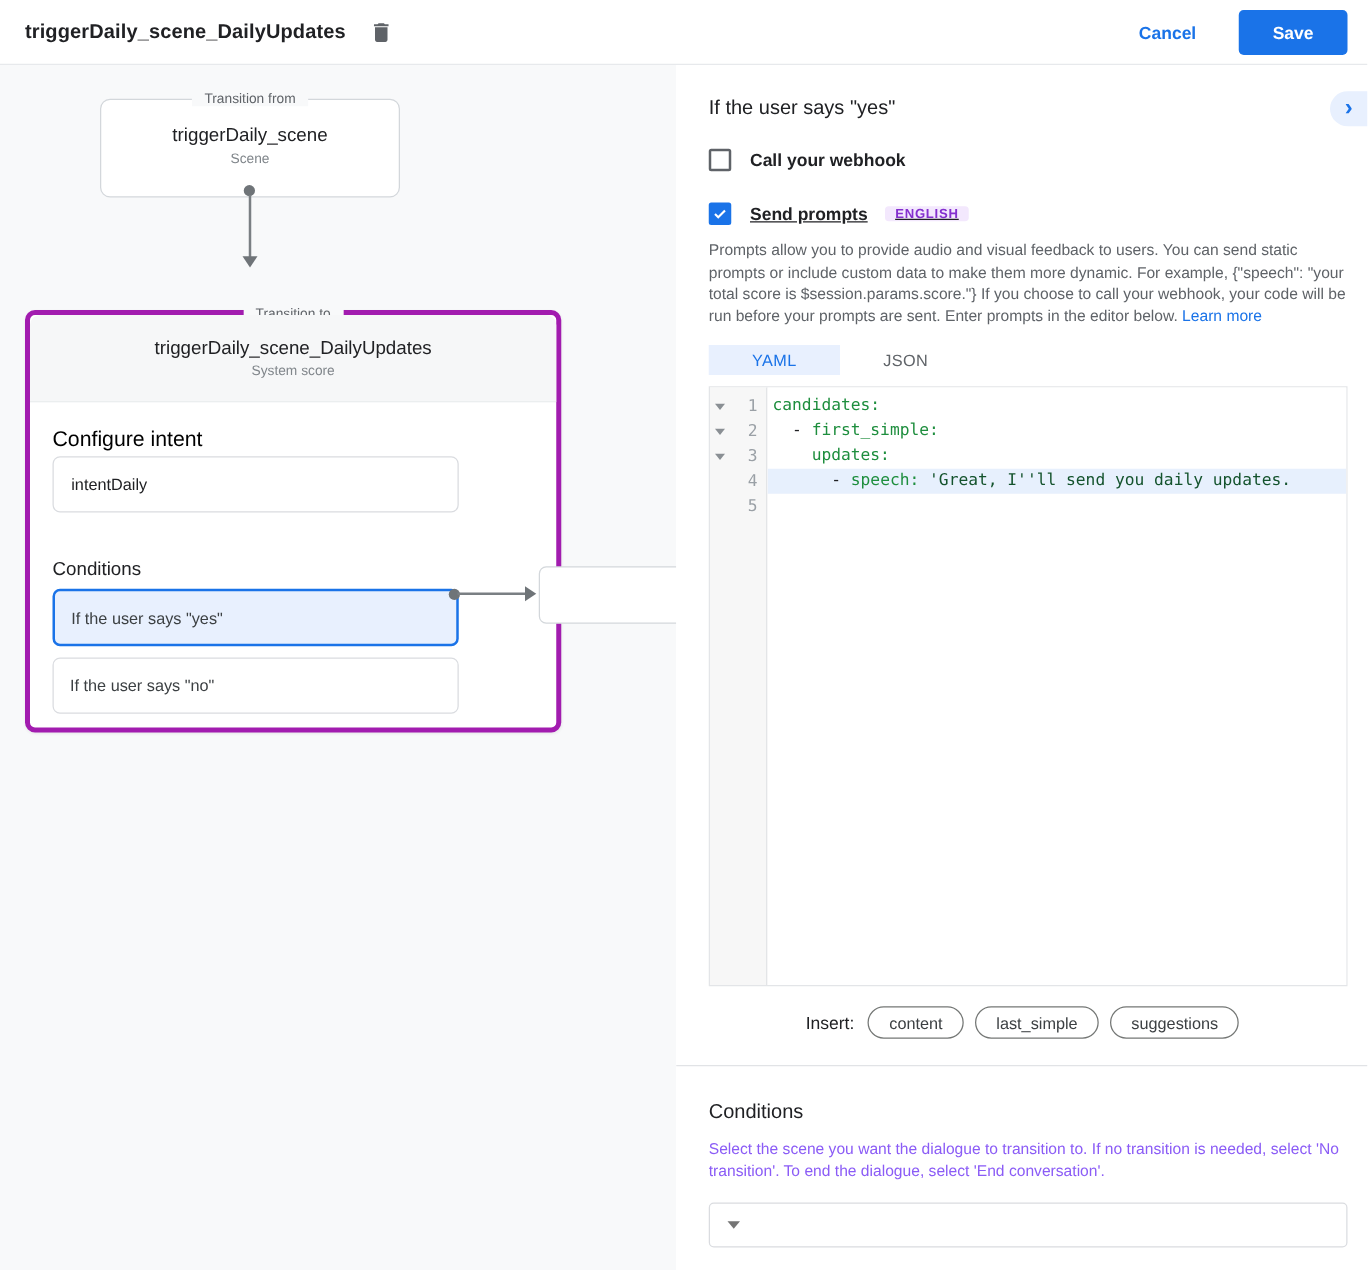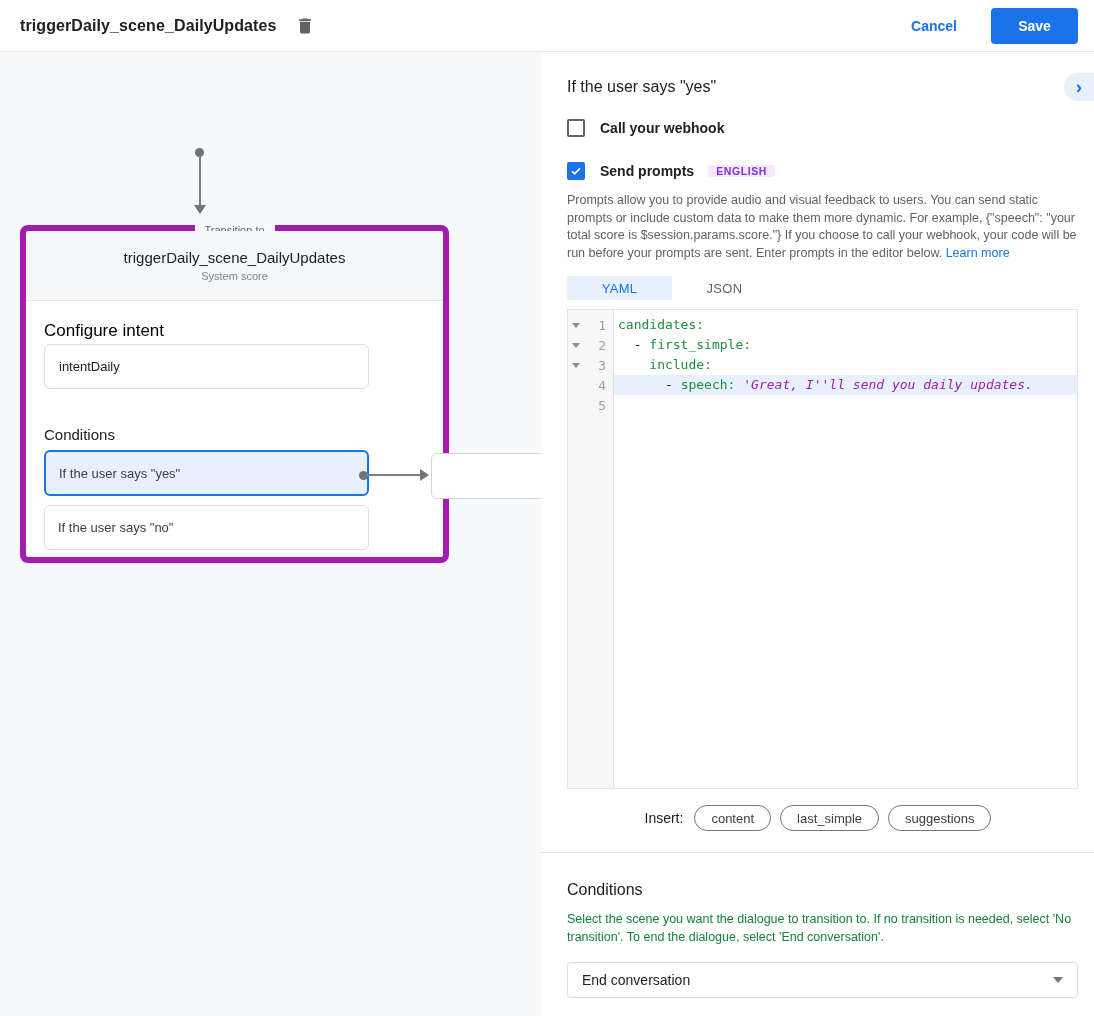--- a/index.html
+++ b/index.html
@@ -21,21 +21,21 @@
 
   .from-box { position:absolute; left:80px; top:27px; width:240px; height:79px; background:#fff; border:1px solid #d3d7db; border-radius:8px; text-align:center; }
   .from-name { margin-top:20px; font-size:15px; color:#202124; }
   .node-type { margin-top:4px; font-size:11px; color:#80868b; }
 
   .dot { position:absolute; width:9px; height:9px; border-radius:50%; background:#6f7478; }
   .dot-top { left:195px; top:96px; }
   .vline { position:absolute; left:199px; top:104px; width:2px; height:50px; background:#7a7f83; }
   .arrow-down { position:absolute; left:194px; top:153px; width:0; height:0; border-left:6px solid transparent; border-right:6px solid transparent; border-top:9px solid #6f7478; }
 
-  .to-card { position:absolute; left:20px; top:173px; width:429px; height:338px; background:#fff; border:6px solid #a21caf; border-radius:8px; box-shadow:0 1px 2px rgba(60,64,67,.08); }
+  .to-card { position:absolute; left:20px; top:196px; width:429px; height:338px; background:#fff; border:4px solid #a21caf; border-radius:8px; box-shadow:0 1px 2px rgba(60,64,67,.08); }
   .to-card-header { position:absolute; top:0; left:0; right:0; height:70px; background:#f6f7f8; border-bottom:1px solid #e3e6e9; border-radius:8px 8px 0 0; text-align:center; }
   .to-name { margin-top:18px; font-size:15px; color:#202124; }
   .cfg-heading { position:absolute; left:18px; top:90px; font-size:17px; color:#000000; }
   .intent-input { position:absolute; left:18px; top:113px; width:325px; height:45px; background:#fff; border:1px solid #dadce0; border-radius:6px; display:flex; align-items:center; padding-left:14px; font-size:13px; color:#202124; cursor:text; }
   .cond-heading { position:absolute; left:18px; top:195px; font-size:15px; color:#202124; }
   .cond-item { position:absolute; left:18px; width:325px; display:flex; align-items:center; padding-left:13px; font-size:13px; color:#3c4043; border-radius:6px; cursor:pointer; }
   .cond-yes { top:219px; height:46px; border:2px solid #1a73e8; background:#e8f0fe; }
   .cond-no { top:274px; height:45px; border:1px solid #dadce0; background:#fff; }
 
   .dot-right { left:359px; top:419px; }
@@ -43,21 +43,21 @@
   .arrow-right { position:absolute; left:420px; top:417px; width:0; height:0; border-top:6px solid transparent; border-bottom:6px solid transparent; border-left:9px solid #6f7478; }
   .stub-box { position:absolute; left:431px; top:401px; width:120px; height:46px; background:#fff; border:1px solid #d3d7db; border-radius:6px; }
 
   
   .panel { position:absolute; top:52px; left:541px; width:553px; height:964px; background:#fff; padding:0 16px 0 26px; }
   .panel-title { margin-top:26px; font-size:16px; font-weight:400; color:#202124; }
   .collapse-pill { position:absolute; top:21px; right:0; width:30px; height:28px; background:#e8f0fe; border:none; border-radius:14px 0 0 14px; cursor:pointer; display:flex; align-items:center; justify-content:center; }
   .collapse-pill .chev { color:#1a73e8; font-size:19px; font-weight:700; line-height:1; margin-top:-2px; }
 
   .check-row { display:flex; align-items:center; margin-top:23px; }
-  .check-row.second { margin-top:25px; }
+  .check-row.second { margin-top:25px;text-decoration:underline; }
   .checkbox { width:18px; height:18px; border-radius:2px; flex:0 0 18px; cursor:pointer; }
   .checkbox.unchecked { border:2px solid #5f6368; background:#fff; }
   .checkbox.checked { background:#1a73e8; border:2px solid #1a73e8; display:flex; align-items:center; justify-content:center; }
   .check-label { margin-left:15px; font-size:14px; font-weight:700; color:#202124; }
   .lang-badge { margin-left:14px; background:#f3e8fd; color:#8430ce; font-size:10.5px; font-weight:700; letter-spacing:.6px; padding:0 8px; border-radius:3px; }
 
   .desc { margin-top:12px; width:511px; font-size:12.5px; line-height:17.5px; color:#5f6368; }
   .link { color:#1a73e8; text-decoration:none; cursor:pointer; }
 
   .tabs { margin-top:14px; display:flex; }
@@ -67,31 +67,31 @@
   .editor { margin-top:9px; width:511px; height:480px; display:flex; border:1px solid #e3e5e8; font-family:"DejaVu Sans Mono", monospace; font-size:13px; cursor:text; }
   .gutter { width:46px; background:#f7f7f7; border-right:1px solid #dddfe2; padding-top:5px; }
   .gut-row { height:20px; display:flex; align-items:center; }
   .fold { width:16px; display:flex; justify-content:center; }
   .fold.has-fold::after { content:""; width:0; height:0; border-left:4px solid transparent; border-right:4px solid transparent; border-top:5px solid #8a8f94; }
   .lnum { flex:1; text-align:right; padding-right:7px; color:#9aa0a6; font-size:13px; }
   .code { flex:1; padding-top:5px; overflow:hidden; background:#fff; }
   .cm-line { height:20px; line-height:20px; white-space:pre; padding-left:4px; }
   .cm-line.hl { background:#e7f0fd; }
   .tok-key { color:#1e8e3e; }
-  .tok-str { color:#a21caf;font-style:italic; }
+  .tok-str { color:#14532d; }
   .tok-plain { color:#202124; }
 
   .insert-row { margin-top:16px; display:flex; align-items:center;justify-content:center; }
   .insert-label { font-size:14px; color:#202124; margin-right:11px; }
   .chip { border:1px solid #747775; background:#fff; border-radius:14px; height:26px; padding:0 16px; font-size:13px; color:#3c4043; margin-right:9px; cursor:pointer; display:flex; align-items:center; font-family:inherit; }
 
   .divider { margin:21px -16px 0 -26px; height:1px; background:#e1e3e6; }
 
   .transition-heading { margin-top:28px; font-size:16px; font-weight:400; color:#202124; }
-  .transition-desc { margin-top:12px; width:511px; font-size:12.5px; line-height:17.5px; color:#15803d; }
+  .transition-desc { margin-top:12px; width:511px; font-size:12.5px; line-height:17.5px; color:#8b5cf6; }
   .select { margin-top:16px; width:511px; height:36px; border:1px solid #dadce0; border-radius:4px; display:flex; align-items:center; padding:0 14px; font-size:14px; color:#202124; cursor:pointer; background:#fff; }
   .select-value { flex:1; }
   .caret-down { width:0; height:0; border-left:5px solid transparent; border-right:5px solid transparent; border-top:6px solid #757575; }
 </style>
 </head>
 <body>
 
 <div class="app">
 
   <div class="topbar">
@@ -103,20 +103,25 @@
           </svg>
       </span>
     </button>
     <div class="topbar-spacer"></div>
     <button class="cancel-btn">Cancel</button>
     <button class="save-btn">Save</button>
   </div>
 
   <div class="canvas">
 
+    <div class="from-box">
+      <span class="legend">Transition from</span>
+      <div class="from-name">triggerDaily_scene</div>
+      <div class="node-type">Scene</div>
+    </div>
 
     <div class="dot dot-top"></div>
     <div class="vline"></div>
     <div class="arrow-down"></div>
 
     <div class="to-card">
       <span class="legend">Transition to</span>
       <div class="to-card-header">
         <div class="to-name">triggerDaily_scene_DailyUpdates</div>
         <div class="node-type">System score</div>
@@ -184,37 +189,36 @@
           <span class="lnum">4</span>
         </div>
         <div class="gut-row">
           <span class="fold"></span>
           <span class="lnum">5</span>
         </div>
       </div>
       <div class="code">
         <div class="cm-line"><span class="tok-key">candidates:</span></div>
         <div class="cm-line"><span class="tok-plain">  - </span><span class="tok-key">first_simple:</span></div>
-        <div class="cm-line"><span class="tok-plain">    </span><span class="tok-key">include:</span></div>
+        <div class="cm-line"><span class="tok-plain">    </span><span class="tok-key">updates:</span></div>
         <div class="cm-line hl"><span class="tok-plain">      - </span><span class="tok-key">speech:</span><span class="tok-plain"> </span><span class="tok-str">'Great, I''ll send you daily updates.</span></div>
         <div class="cm-line"></div>
       </div>
     </div>
 
     <div class="insert-row">
       <span class="insert-label">Insert:</span>
       <button class="chip">content</button>
       <button class="chip">last_simple</button>
       <button class="chip">suggestions</button>
     </div>
 
     <div class="divider"></div>
 
     <div class="transition-heading">Conditions</div>
     <div class="transition-desc">Select the scene you want the dialogue to transition to. If no transition is needed, select 'No transition'. To end the dialogue, select 'End conversation'.</div>
 
     <div class="select">
-      <span class="select-value">End conversation</span>
       <span class="caret-down"></span>
     </div>
   </div>
 
 </div>
 
 </body></html>

